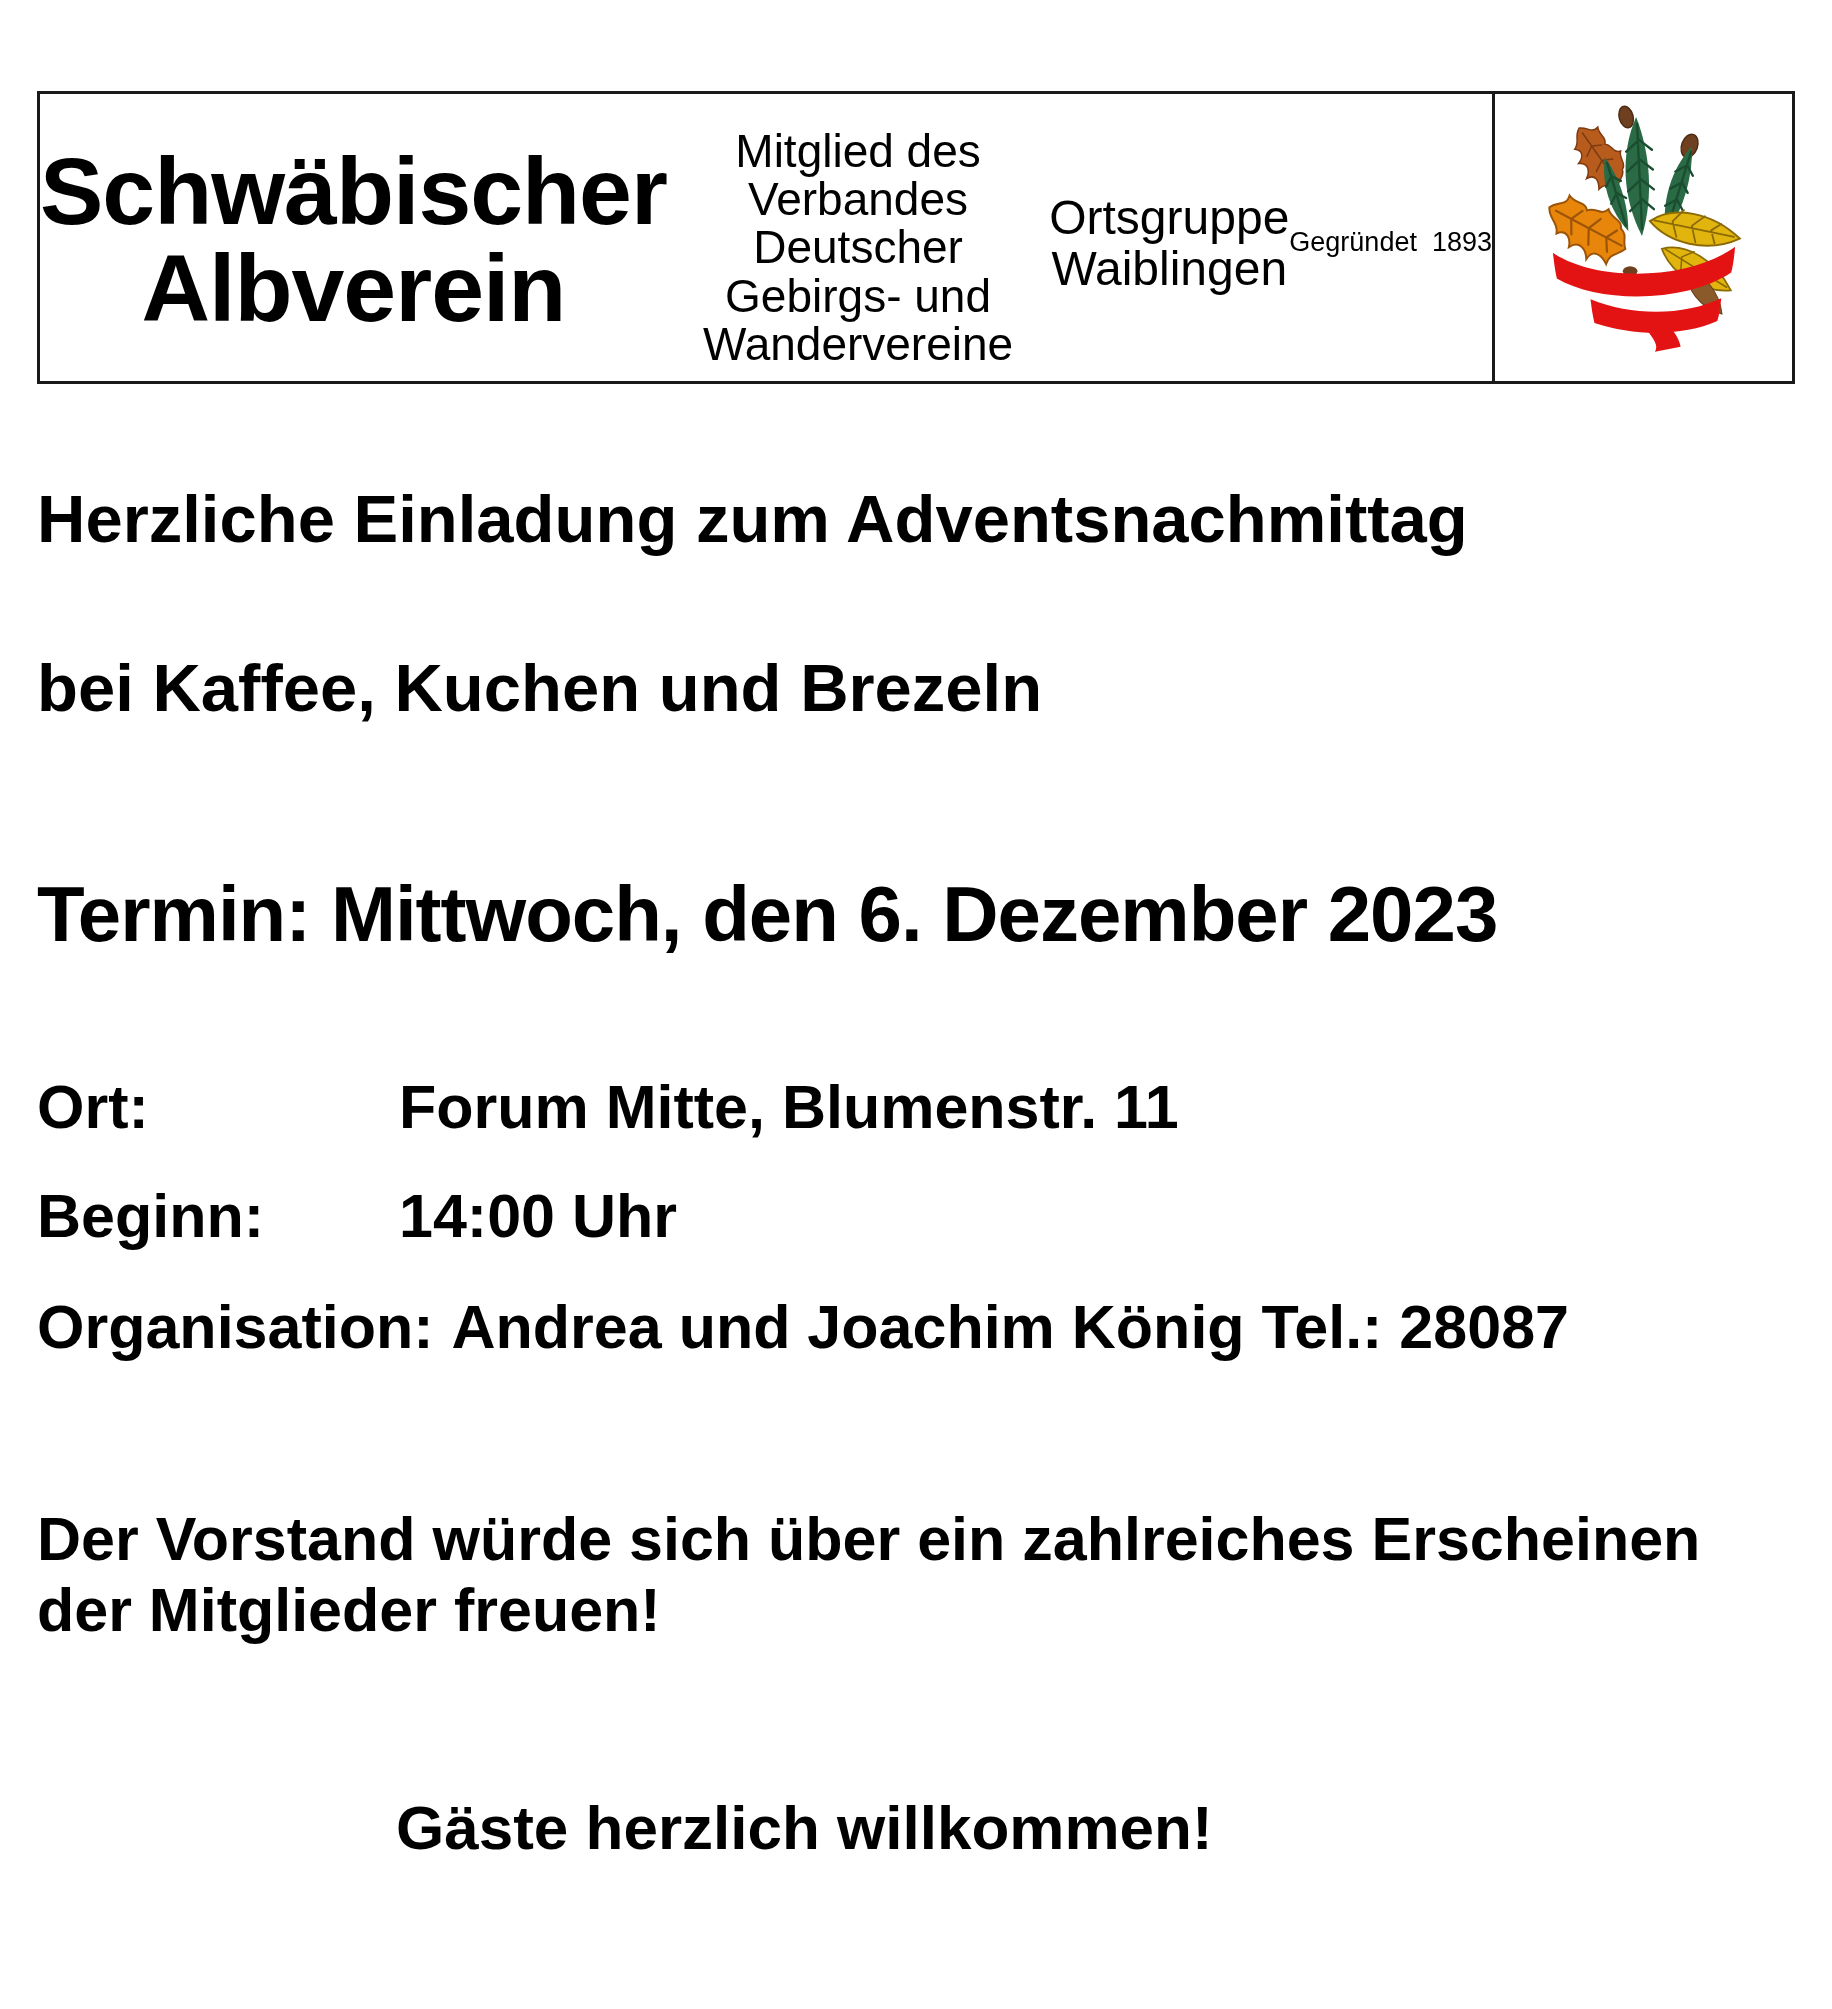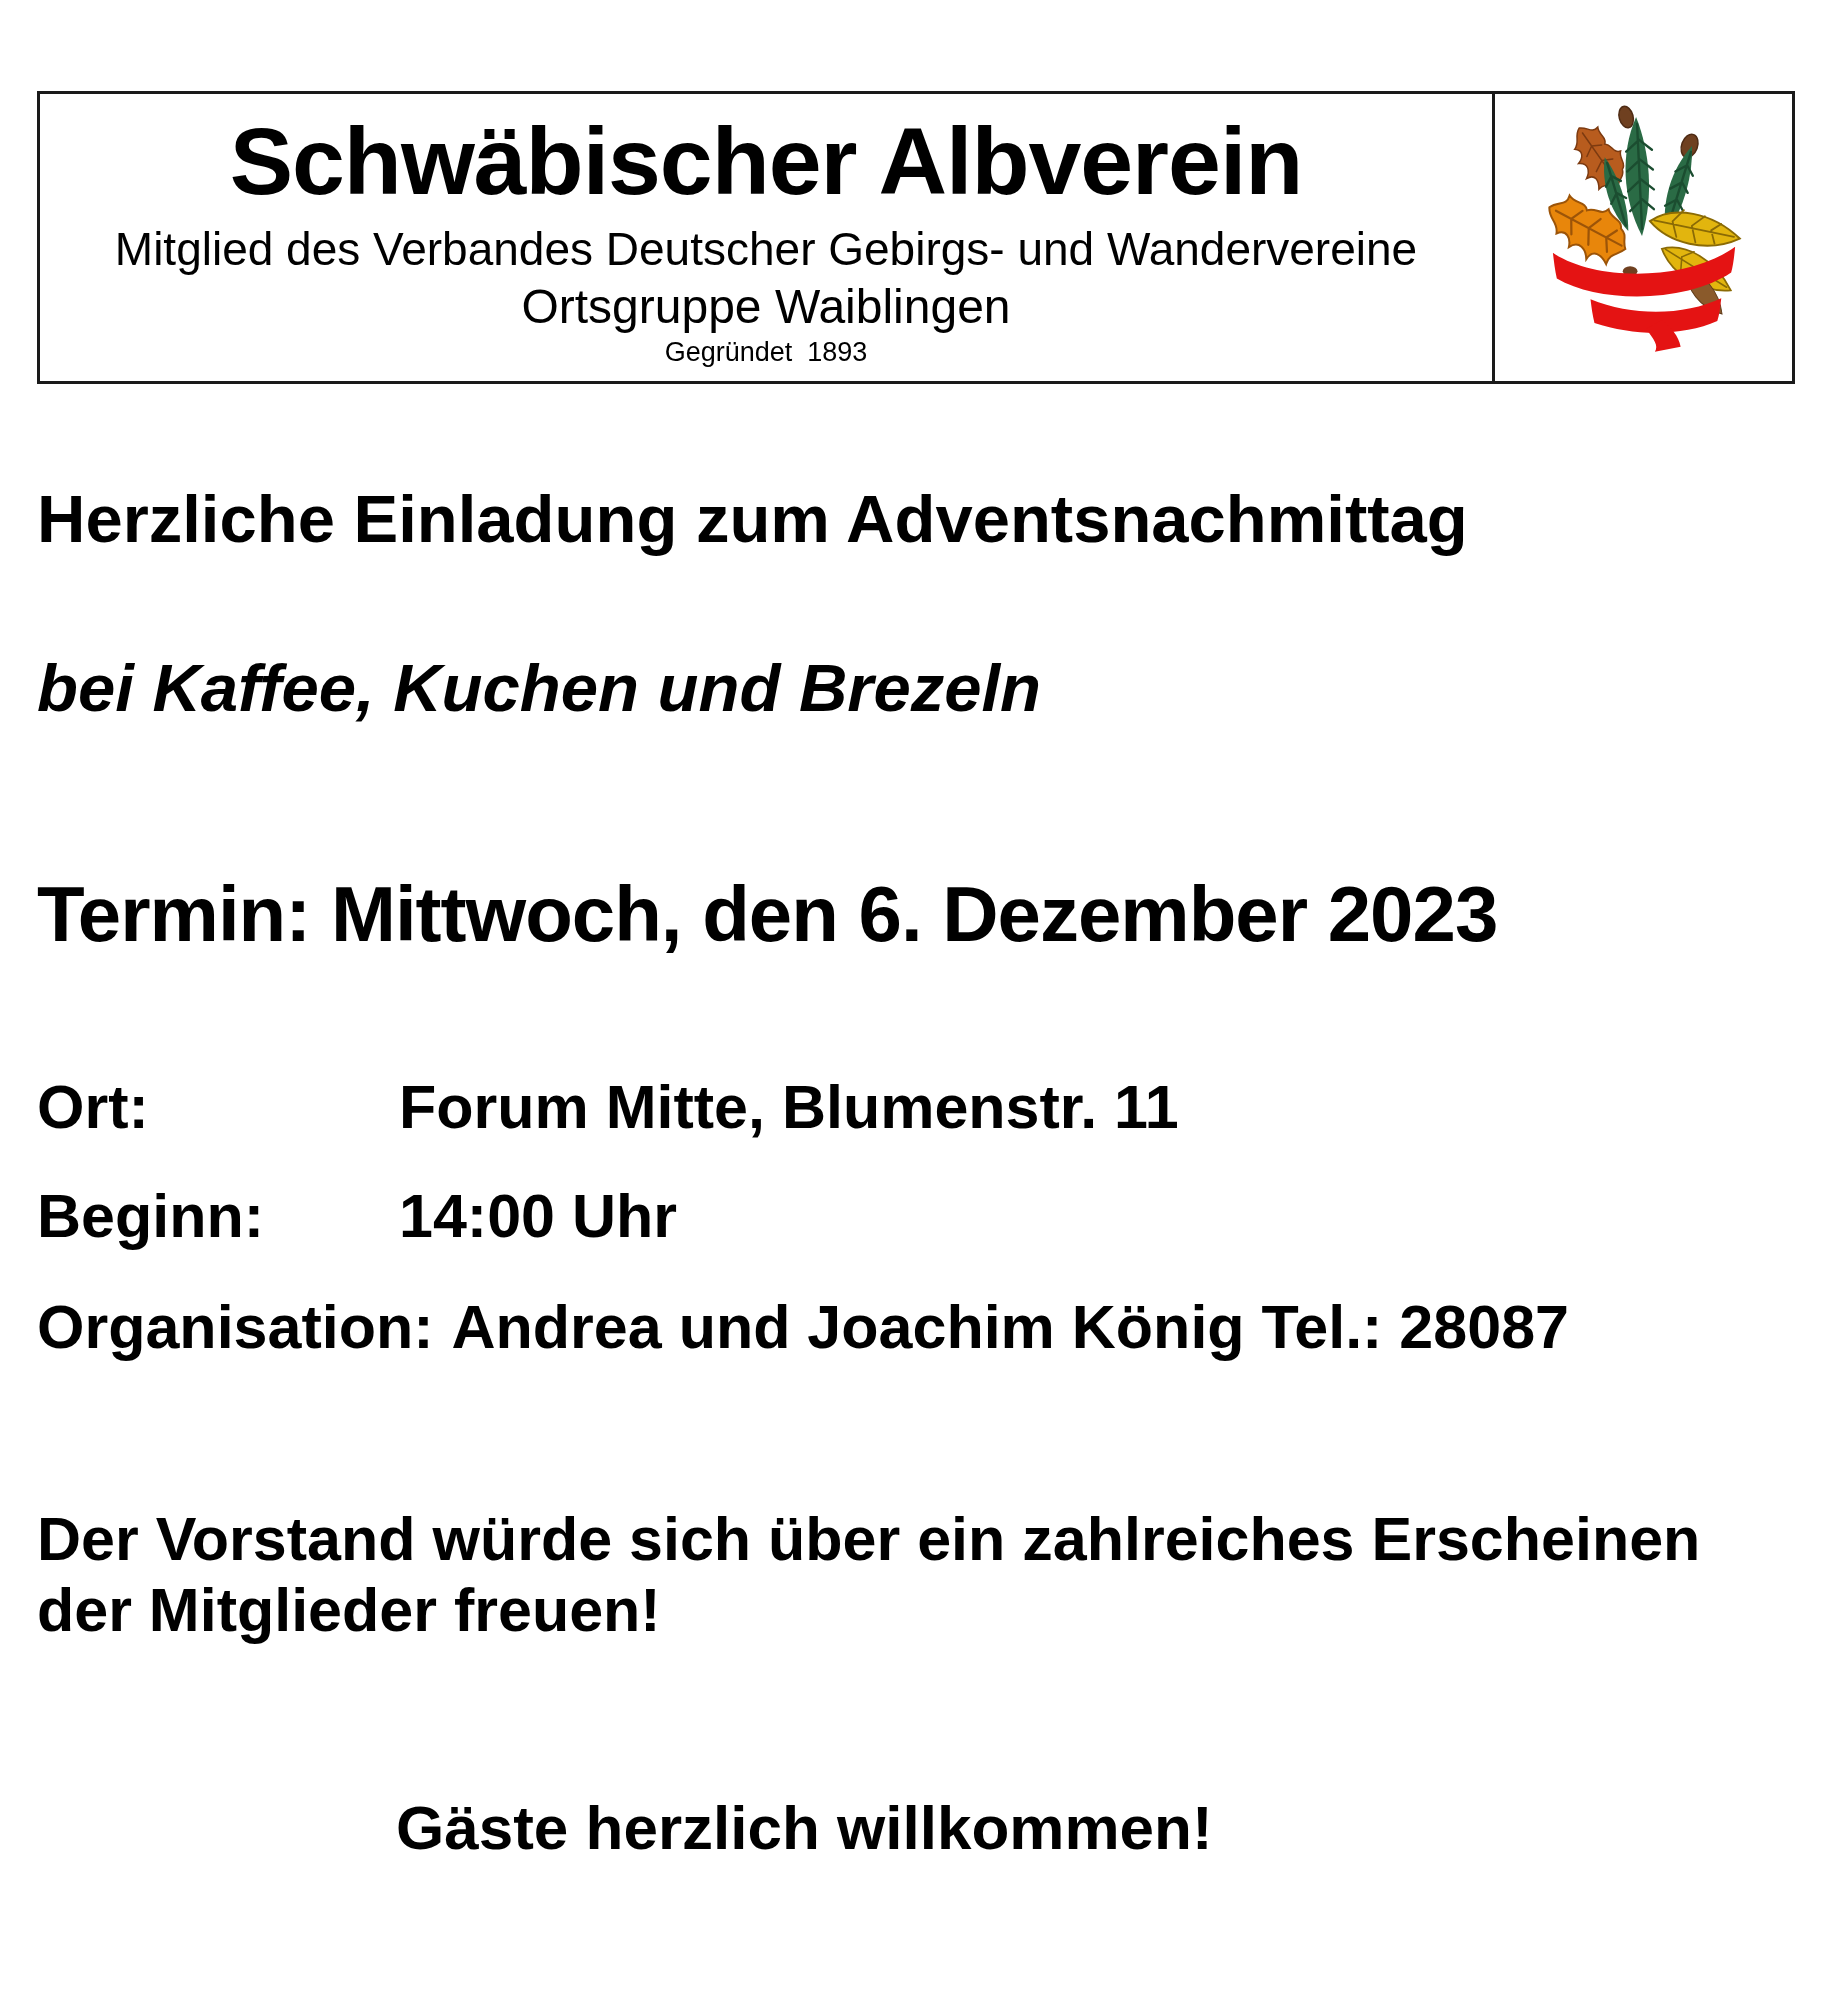--- a/index.html
+++ b/index.html
@@ -15,21 +15,21 @@
   
   .header-box{
     position:absolute;left:37px;top:91px;
     width:1758px;height:293px;
     border:3px solid var(--border,#1a1a1a);
     box-sizing:border-box;
     display:flex;
   }
   .header-cell.text{
     flex:1 1 auto;
-    display:flex;flex-direction:column;
+    display:flex;
     align-items:center;justify-content:center;
     text-align:center;
     padding-top:4px;
   }
   .header-cell.logo{
     width:300px;flex:0 0 300px;
     border-left:3px solid var(--border,#1a1a1a);
     box-sizing:border-box;
     display:flex;align-items:flex-start;justify-content:center;
     padding-top:10px;
@@ -54,21 +54,21 @@
   }
 
   
   .invite-line,.date-line,.detail-row,.closing-appeal,.guests-line{
     position:absolute;left:37px;margin:0;
     font-weight:bold;color:var(--ink,#000);
     line-height:1.06;white-space:nowrap;
   }
   .invite-line{font-size:67px;}
   .invite-line.line1{top:483px;}
-  .invite-line.line2{top:652px;font-style:italic;}
+  .invite-line.line2{top:652px;}
   .date-line{top:873px;font-size:78px;letter-spacing:-1px;}
   .detail-row{font-size:61px;display:flex;}
   .detail-row .detail-label.fixed{display:inline-block;width:362px;flex:0 0 362px;}
   .detail-row .detail-label.inline{margin-right:18px;}
   .row-ort{top:1075px;align-items:center;}
   .row-beginn{top:1184px;}
   .row-organisation{top:1295px;text-align:center;}
   .closing-appeal{
     top:1504px;font-size:61px;line-height:71px;
     width:1733px;white-space:normal;

